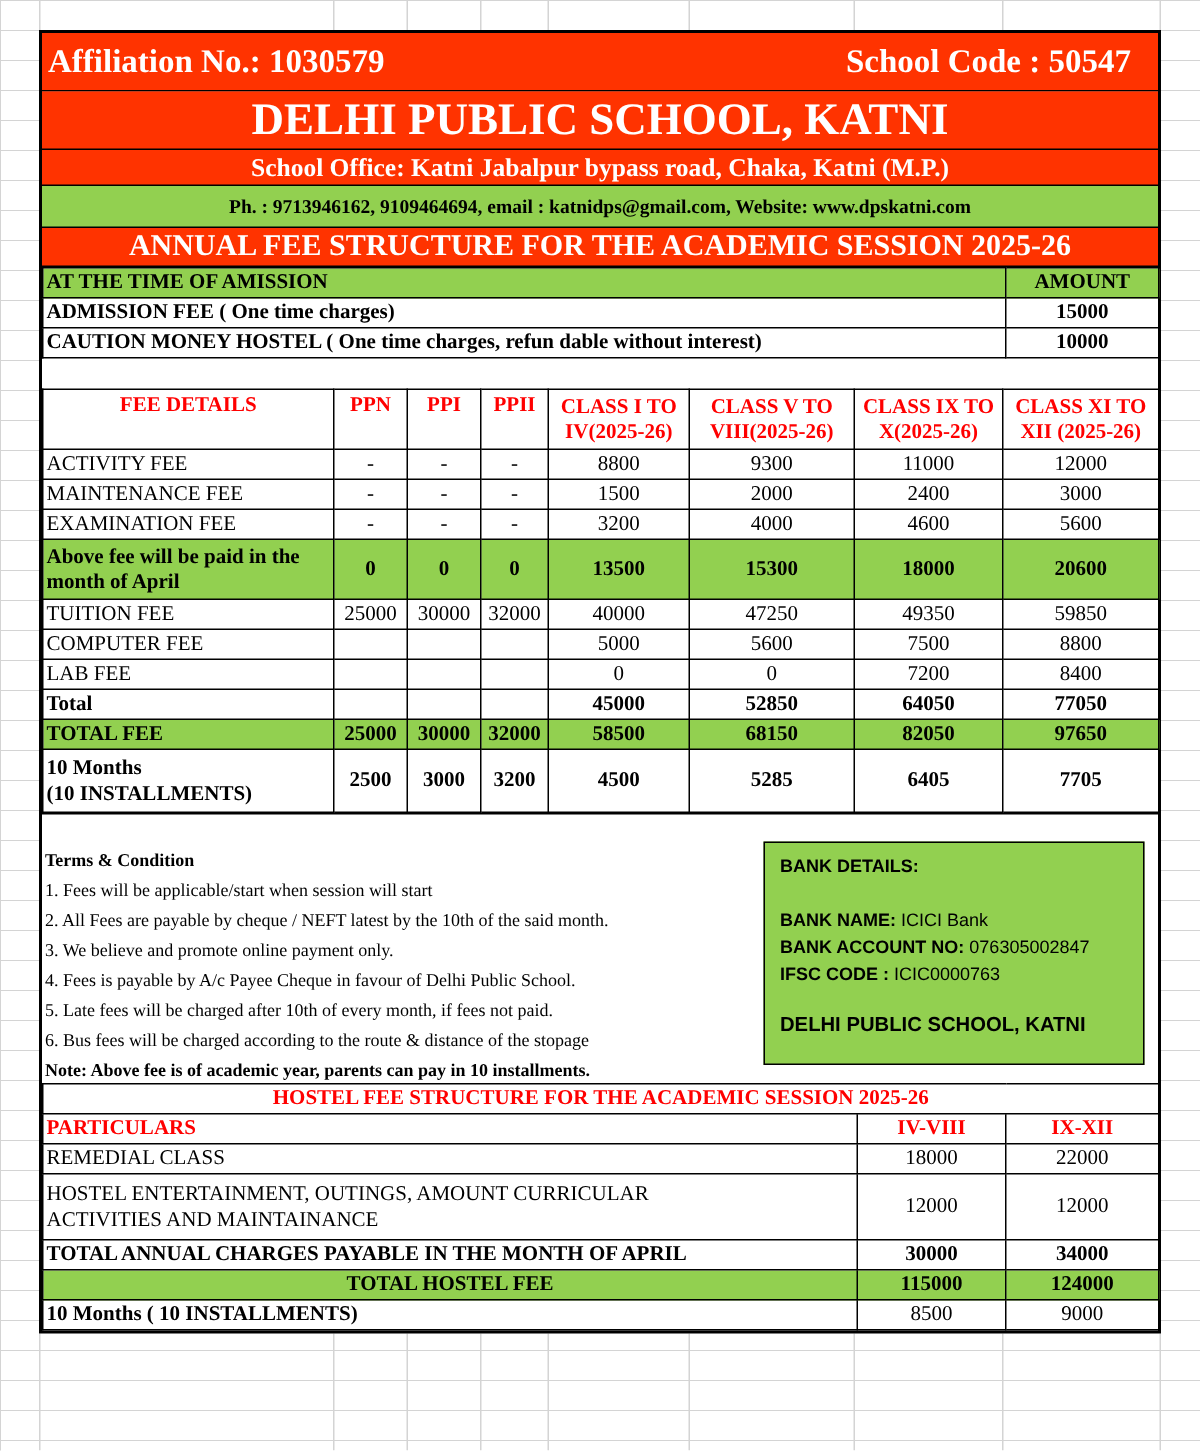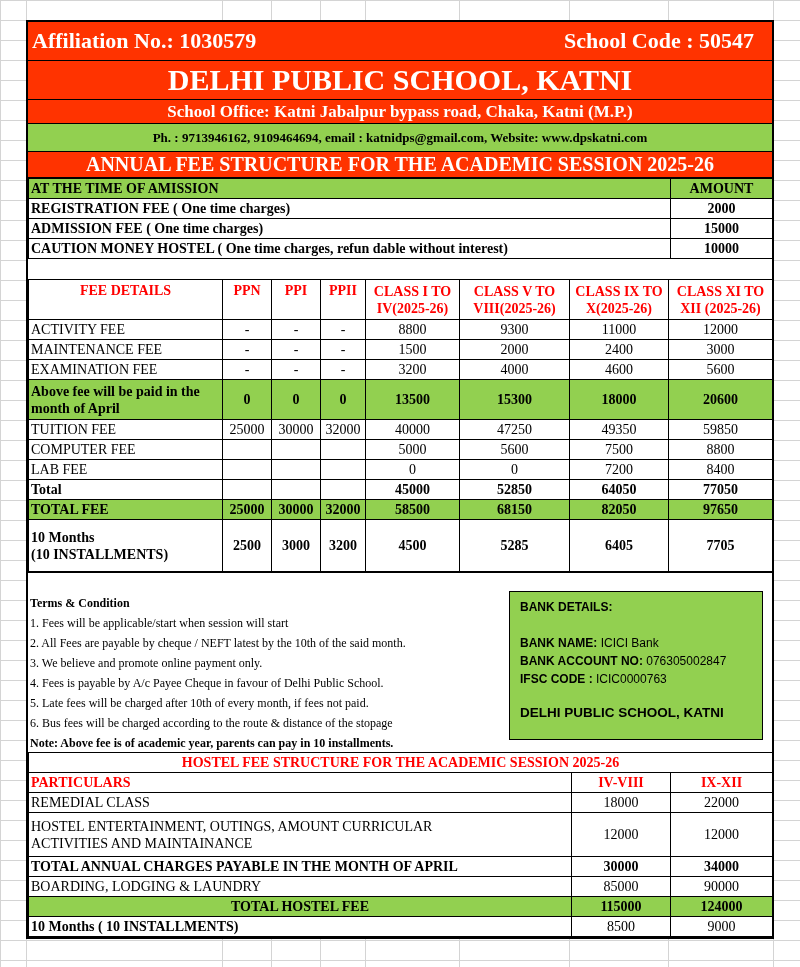--- a/index.html
+++ b/index.html
@@ -83,24 +83,20 @@
 
   <table>
     <colgroup>
         <col style="width:642px">
         <col style="width:102px">
       </colgroup>
     <tbody>
         <tr class="gr">
       <td class="b">AT THE TIME OF AMISSION</td>
       <td class="b c">AMOUNT</td>
-    </tr>
-    <tr>
-      <td class="b">REGISTRATION FEE ( One time charges)</td>
-      <td class="b c">2000</td>
     </tr>
     <tr>
       <td class="b">ADMISSION FEE ( One time charges)</td>
       <td class="b c">15000</td>
     </tr>
     <tr>
       <td class="b">CAUTION MONEY HOSTEL ( One time charges, refun dable without interest)</td>
       <td class="b c">10000</td>
     </tr>
   </tbody>
@@ -215,21 +211,21 @@
       <td class="b" style="height:18px;">TOTAL FEE</td>
       <td class="c b">25000</td>
       <td class="c b">30000</td>
       <td class="c b">32000</td>
       <td class="c b">58500</td>
       <td class="c b">68150</td>
       <td class="c b">82050</td>
       <td class="c b">97650</td>
     </tr>
     <tr>
-      <td class="b" style="height:52px;">
+      <td class="b" style="height:42px;">
         <div>10 Months</div>
         <div>(10 INSTALLMENTS)</div>
       </td>
       <td class="c b">2500</td>
       <td class="c b">3000</td>
       <td class="c b">3200</td>
       <td class="c b">4500</td>
       <td class="c b">5285</td>
       <td class="c b">6405</td>
       <td class="c b">7705</td>
@@ -282,25 +278,20 @@
     <tr>
       <td style="height:44px; padding-right:80px;">HOSTEL ENTERTAINMENT, OUTINGS, AMOUNT CURRICULAR ACTIVITIES AND MAINTAINANCE</td>
       <td class="c">12000</td>
       <td class="c">12000</td>
     </tr>
     <tr>
       <td class="b">TOTAL ANNUAL CHARGES PAYABLE IN THE MONTH OF APRIL</td>
       <td class="c b">30000</td>
       <td class="c b">34000</td>
     </tr>
-    <tr>
-      <td>BOARDING, LODGING &amp; LAUNDRY</td>
-      <td class="c">85000</td>
-      <td class="c">90000</td>
-    </tr>
     <tr class="gr">
       <td class="c b">TOTAL HOSTEL FEE</td>
       <td class="c b">115000</td>
       <td class="c b">124000</td>
     </tr>
     <tr>
       <td class="b">10 Months ( 10 INSTALLMENTS)</td>
       <td class="c">8500</td>
       <td class="c">9000</td>
     </tr>

